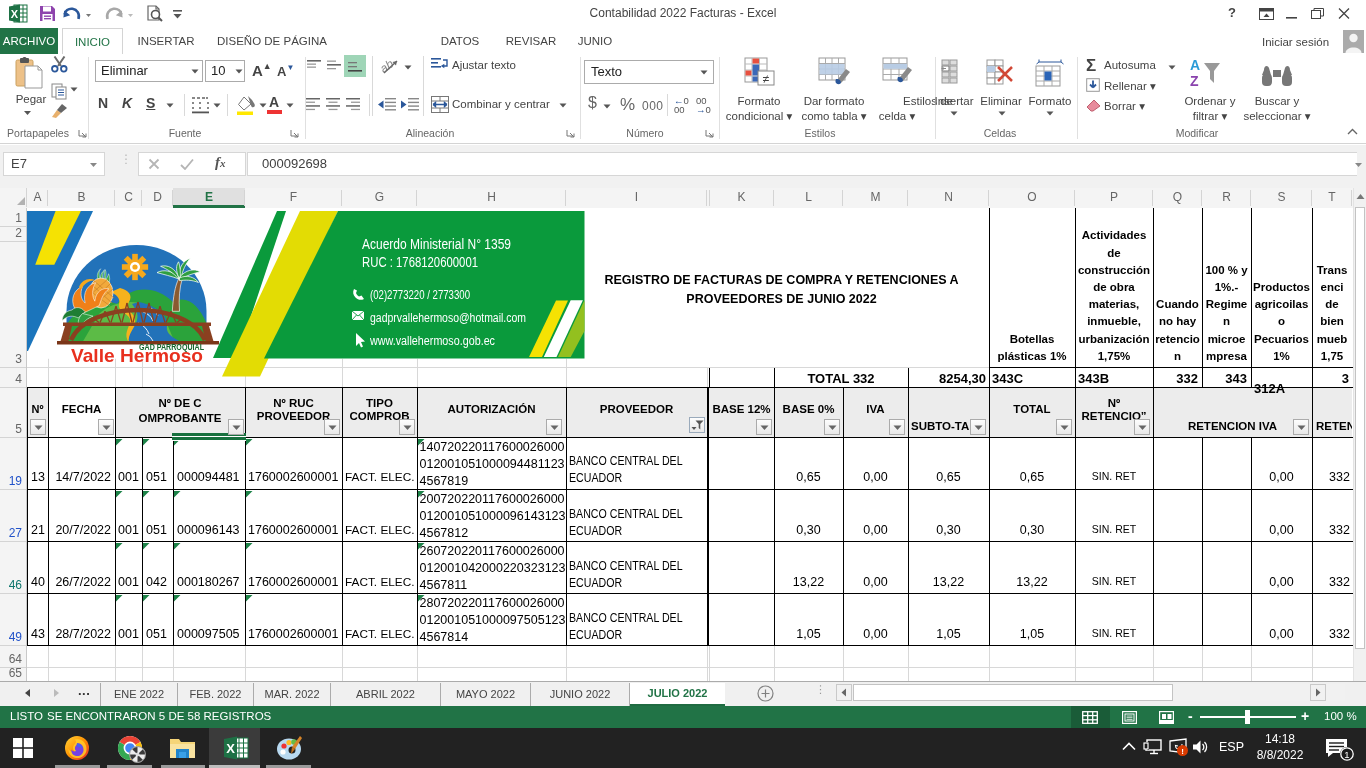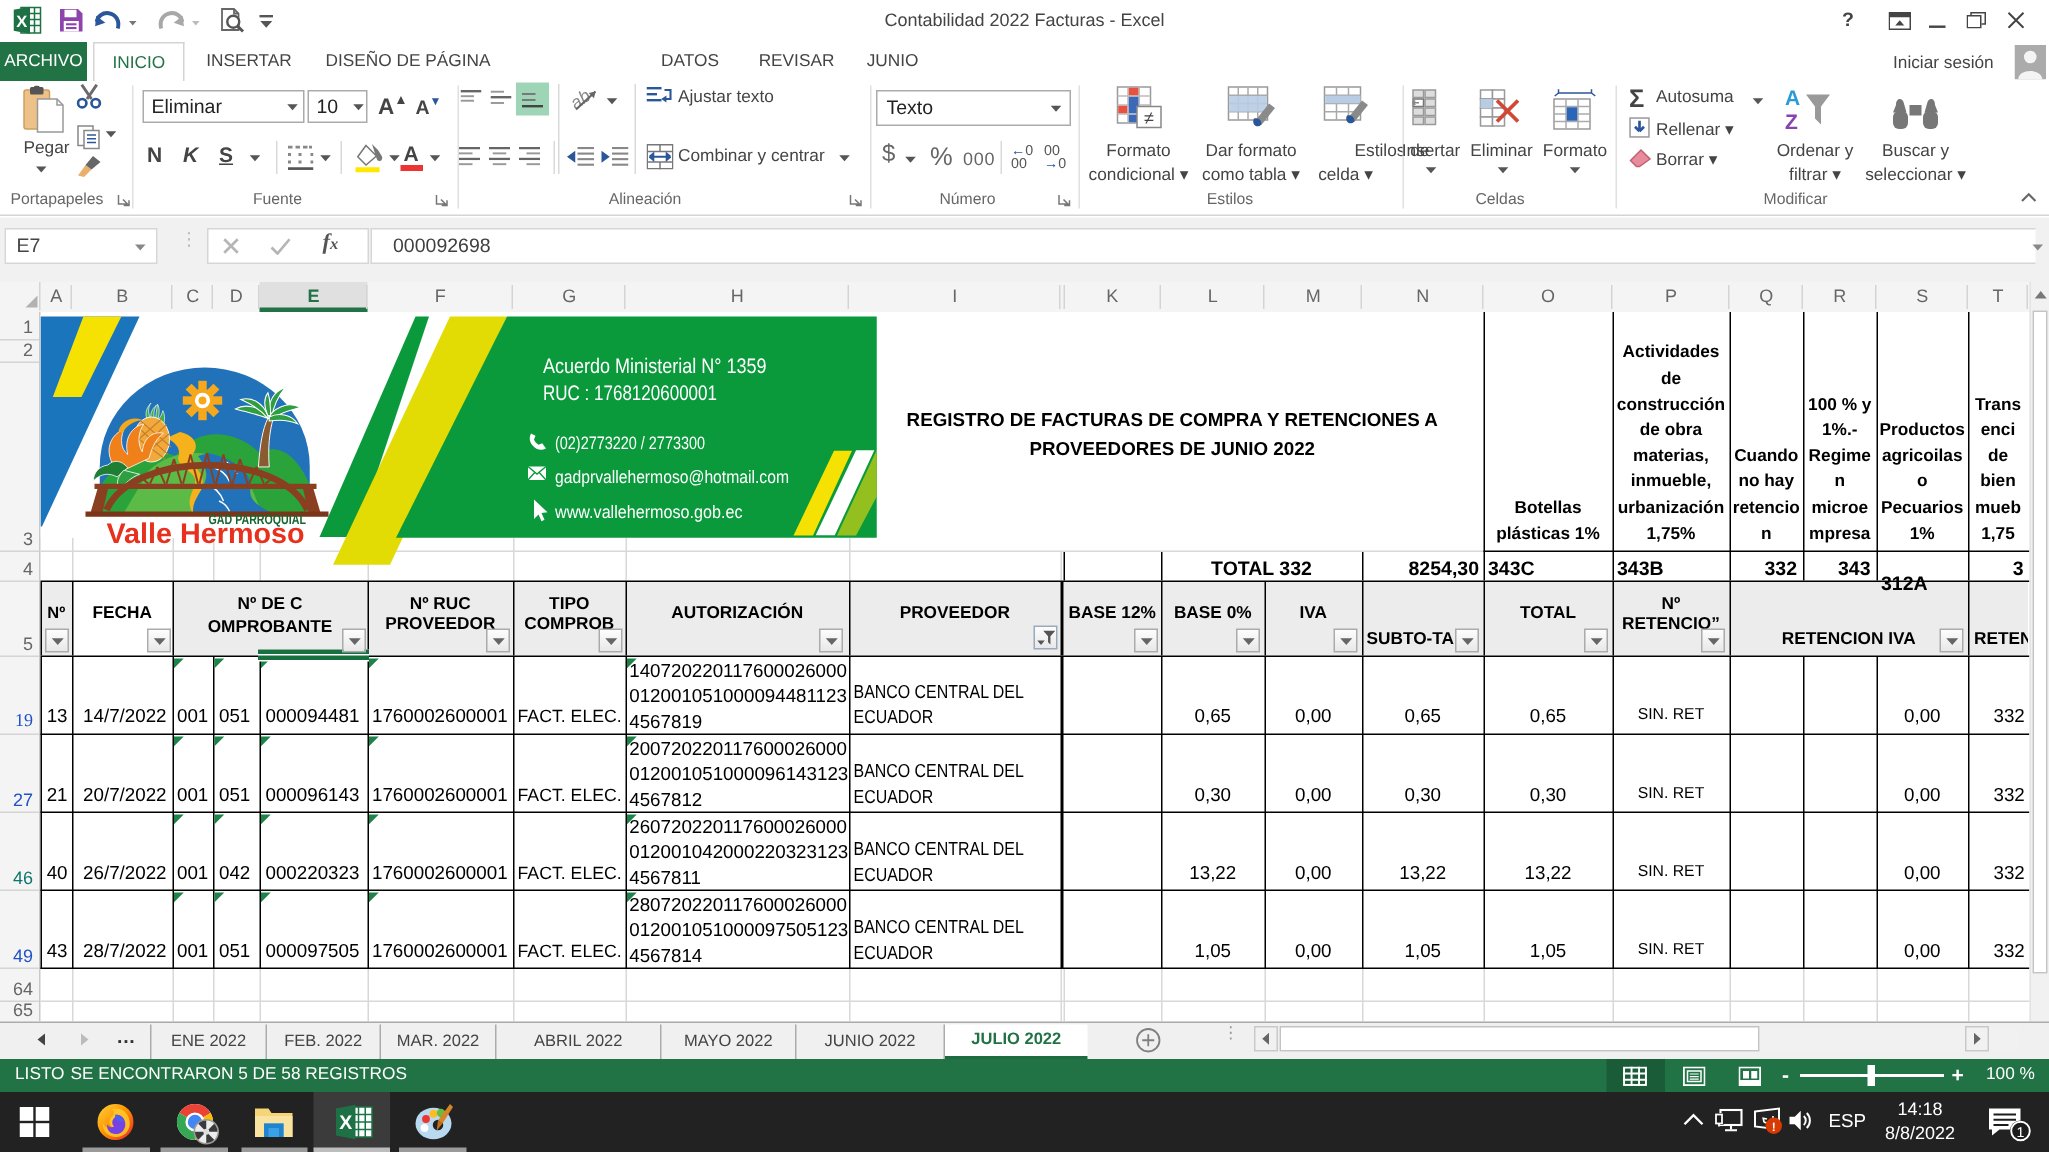--- a/index.html
+++ b/index.html
@@ -789,21 +789,21 @@
 <rect x="325" y="101" width="12" height="9" fill="#fff"></rect>
 <path d="M325 101 l6 5 l6 -5 M325 110 l4.5 -5 M337 110 l-4.5 -5" stroke="#0a9a3c" stroke-width="0.9" fill="none"></path>
 <path d="M329 123 l0 13 l3 -3 l2 4.5 l2 -1 l-2 -4.5 l4 -0.5 Z" fill="#fff"></path>
 </svg>
 
 <div class="rowL" style="left:0;bottom:456.0px;color:#666;">1</div>
 <div class="rowL" style="left:0;bottom:441.0px;color:#666;">2</div>
 <div class="rowL" style="left:0;bottom:315.0px;color:#666;">3</div>
 <div class="rowL" style="left:0;bottom:295.0px;color:#666;">4</div>
 <div class="rowL" style="left:0;bottom:245.5px;color:#666;">5</div>
-<div class="rowL" style="left:0;bottom:193.0px;color:#2152c9;font-family:Liberation Serif, serif;">19</div>
+<div class="rowL" style="left:0;bottom:193.0px;color:#2152c9;">19</div>
 <div class="rowL" style="left:0;bottom:141.0px;color:#2152c9;">27</div>
 <div class="rowL" style="left:0;bottom:89.0px;color:#0f766e;">46</div>
 <div class="rowL" style="left:0;bottom:37.0px;color:#2152c9;">49</div>
 <div class="rowL" style="left:0;bottom:15.0px;color:#666;">64</div>
 <div class="rowL" style="left:0;bottom:1.5px;color:#666;">65</div>
 <div class="cell bold" style="left:990px;width:84px;top:122.6px;text-align:center;font-size:11.5px;line-height:17.2px;white-space:normal;">Botellas<br>plásticas 1%</div>
 <div class="cell bold" style="left:1076px;width:76px;top:19.400000000000006px;text-align:center;font-size:11.5px;line-height:17.2px;white-space:normal;">Actividades<br>de<br>construcción<br>de obra<br>materias,<br>inmueble,<br>urbanización<br>1,75%</div>
 <div class="cell bold" style="left:1154px;width:47px;top:88.2px;text-align:center;font-size:11.5px;line-height:17.2px;white-space:normal;">Cuando<br>no hay<br>retencio<br>n</div>
 <div class="cell bold" style="left:1203px;width:47px;top:53.80000000000001px;text-align:center;font-size:11.5px;line-height:17.2px;white-space:normal;">100 % y<br>1%.-<br>Regime<br>n<br>microe<br>mpresa</div>
 <div class="cell bold" style="left:1252px;width:59px;top:71.0px;text-align:center;font-size:11.5px;line-height:17.2px;white-space:normal;">Productos<br>agricoilas<br>o<br>Pecuarios<br>1%</div>
@@ -904,21 +904,21 @@
 <div class="cell" style="left:843px;width:65px;top:314.5px;height:18px;text-align:center;font-size:12.5px;">0,00</div>
 <div class="cell" style="left:908px;width:81px;top:314.5px;height:18px;text-align:center;font-size:12.5px;">0,30</div>
 <div class="cell" style="left:989px;width:86px;top:314.5px;height:18px;text-align:center;font-size:12.5px;">0,30</div>
 <div class="cell" style="left:1075px;width:78px;top:314.5px;height:18px;text-align:center;font-size:10.5px;">SIN. RET</div>
 <div class="cell" style="left:1251px;width:61px;top:314.5px;height:18px;text-align:center;font-size:12.5px;">0,00</div>
 <div class="cell" style="left:1329px;width:30px;top:314.5px;height:18px;text-align:left;font-size:12.5px;overflow:hidden;">332</div>
 <div class="cell" style="left:27px;width:18px;top:366.5px;height:18px;text-align:right;font-size:12.5px;">40</div>
 <div class="cell" style="left:50px;width:61px;top:366.5px;height:18px;text-align:right;font-size:12.5px;">26/7/2022</div>
 <div class="cell" style="left:118px;width:22px;top:366.5px;height:18px;text-align:left;font-size:12.5px;">001</div>
 <div class="cell" style="left:146px;width:25px;top:366.5px;height:18px;text-align:left;font-size:12.5px;">042</div>
-<div class="cell" style="left:177px;width:66px;top:366.5px;height:18px;text-align:left;font-size:12.5px;">000220323</div>
+<div class="cell" style="left:177px;width:66px;top:366.5px;height:18px;text-align:left;font-size:12.5px;">000180267</div>
 <div class="cell" style="left:248px;width:92px;top:366.5px;height:18px;text-align:left;font-size:12.5px;">1760002600001</div>
 <div class="cell" style="left:345px;width:73px;top:366.5px;height:18px;text-align:left;font-size:11.8px;">FACT. ELEC.</div>
 <div class="cell" style="left:419.5px;width:145px;top:335.0px;text-align:left;font-size:12.5px;line-height:17px;">260720220117600026000<br>012001042000220323123<br>4567811</div>
 <div class="cell" style="left:569px;width:160px;top:349.5px;text-align:left;font-size:12.5px;line-height:17px;transform:scaleX(0.85);transform-origin:0 0;">BANCO CENTRAL DEL<br>ECUADOR</div>
 <div class="cell" style="left:774px;width:69px;top:366.5px;height:18px;text-align:center;font-size:12.5px;">13,22</div>
 <div class="cell" style="left:843px;width:65px;top:366.5px;height:18px;text-align:center;font-size:12.5px;">0,00</div>
 <div class="cell" style="left:908px;width:81px;top:366.5px;height:18px;text-align:center;font-size:12.5px;">13,22</div>
 <div class="cell" style="left:989px;width:86px;top:366.5px;height:18px;text-align:center;font-size:12.5px;">13,22</div>
 <div class="cell" style="left:1075px;width:78px;top:366.5px;height:18px;text-align:center;font-size:10.5px;">SIN. RET</div>
 <div class="cell" style="left:1251px;width:61px;top:366.5px;height:18px;text-align:center;font-size:12.5px;">0,00</div>

